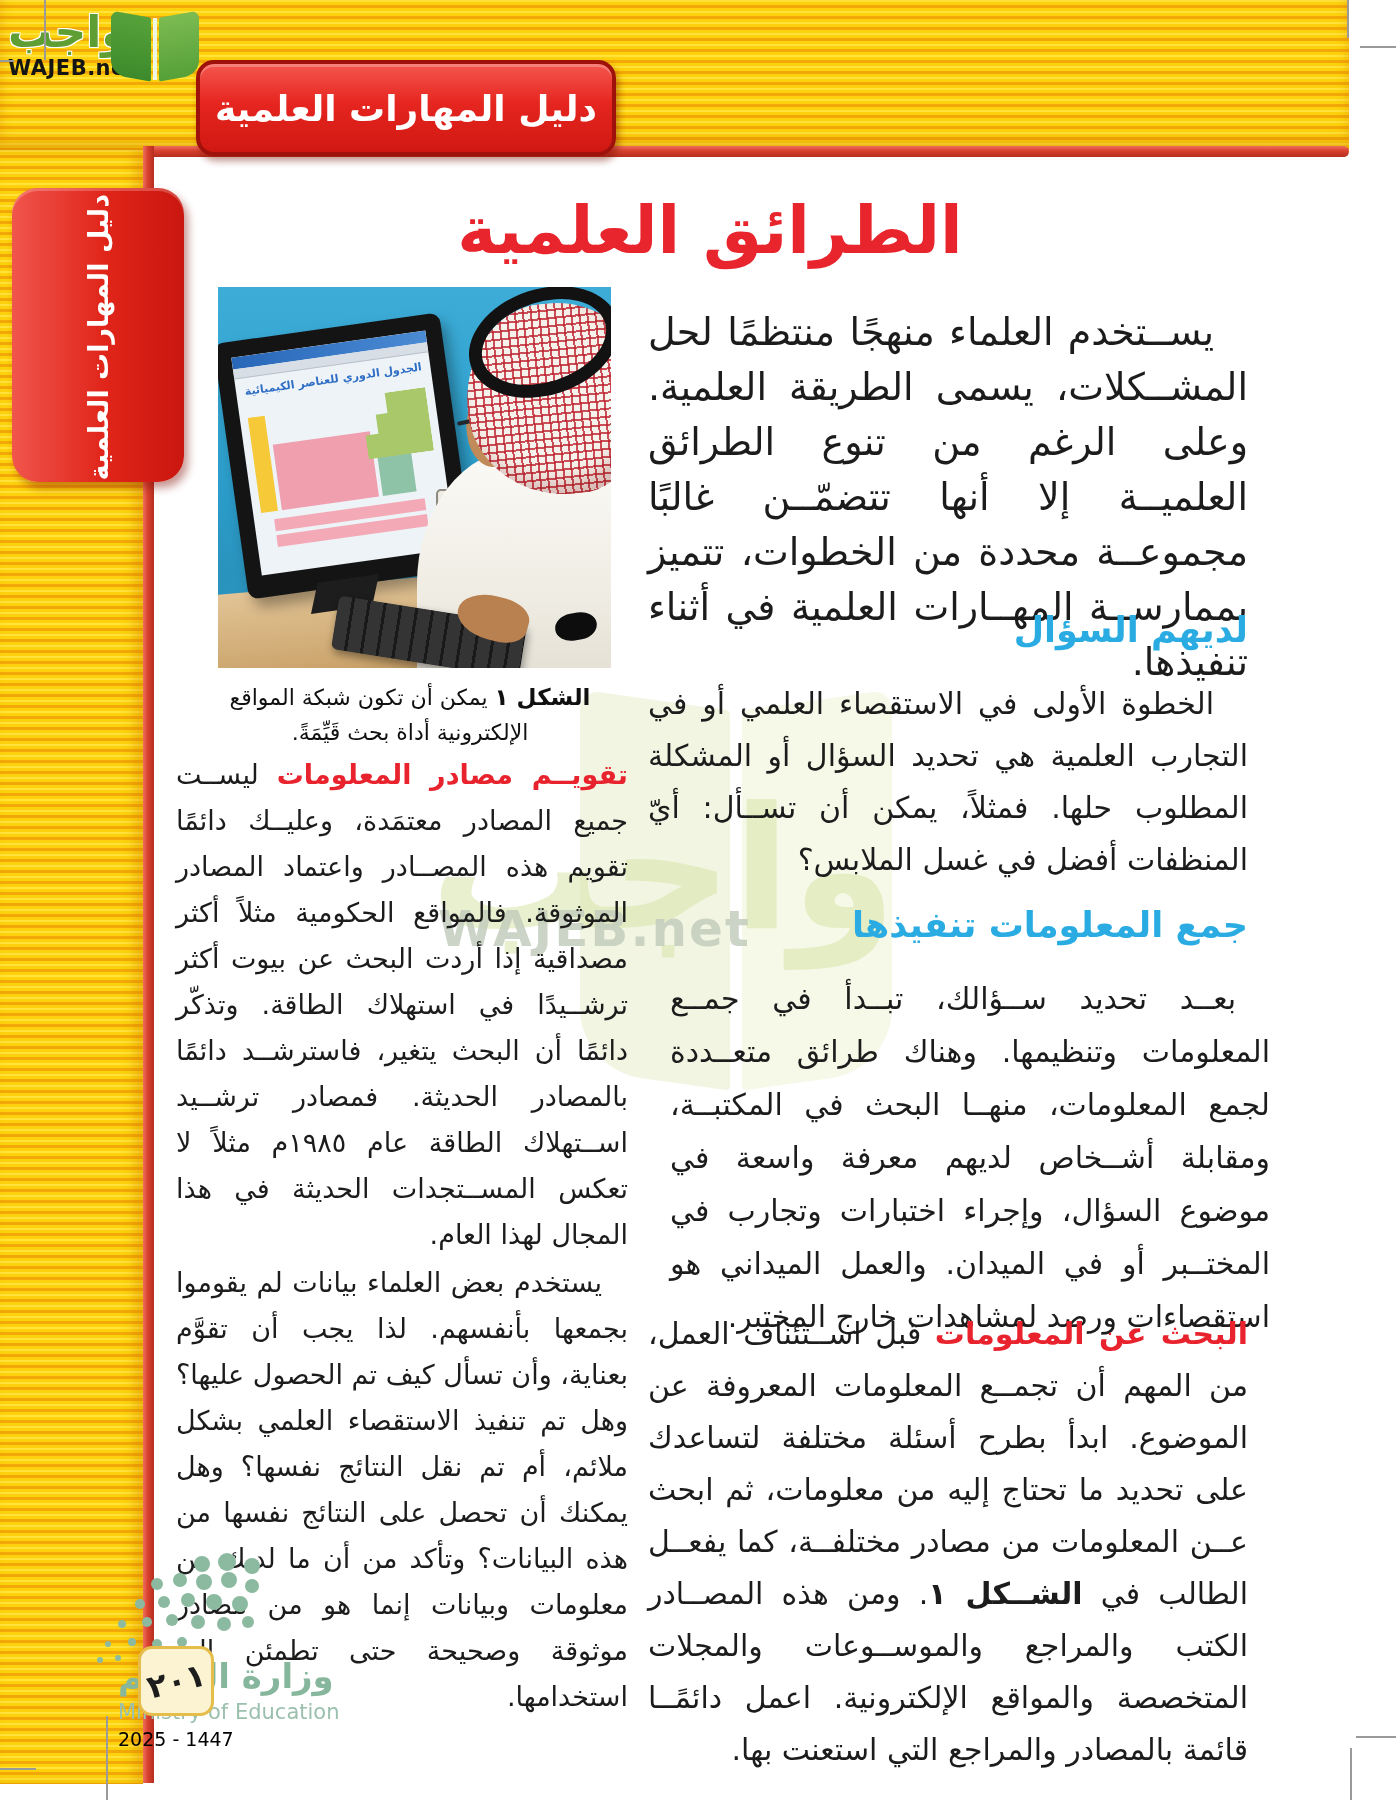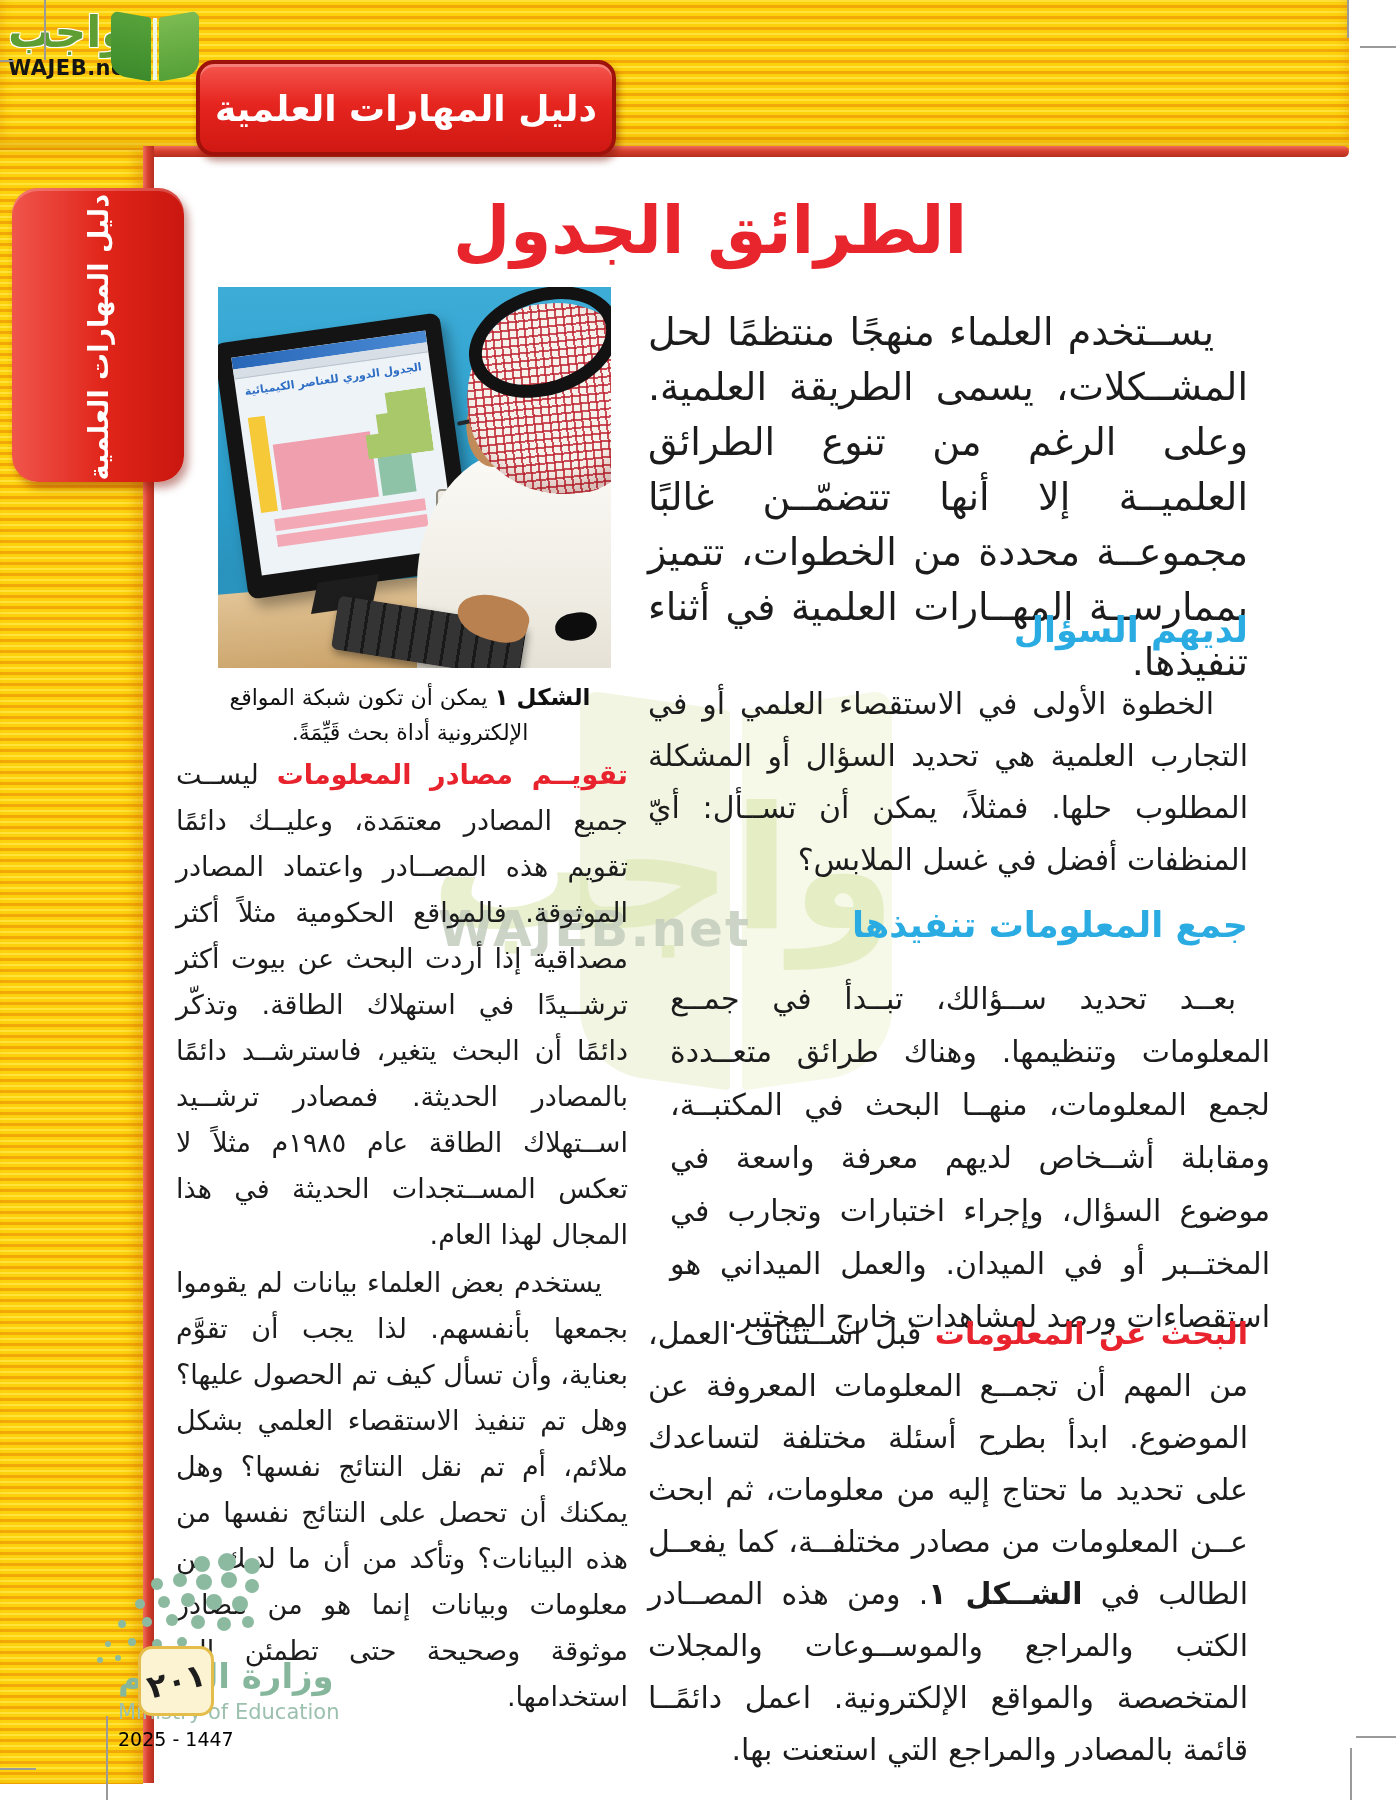--- a/index.html
+++ b/index.html
@@ -165,21 +165,21 @@
 </div>
 
 <div class="abs" id="banner">
   <div class="txt">دليل المهارات العلمية</div>
 </div>
 
 <div class="abs" id="side-tab">
   <div class="tab-text">دليل المهارات العلمية</div>
 </div>
 
-<div class="abs" id="page-title">الطرائق الجدول</div>
+<div class="abs" id="page-title">الطرائق العلمية</div>
 
 <div class="abs wm" id="wm-book-l"></div>
 <div class="abs wm" id="wm-book-r"></div>
 <div class="abs wm" id="wm-arabic">واجب</div>
 <div class="abs wm" id="wm-net">WAJEB.net</div>
 
 <div class="abs" id="photo">
   <div class="desk"></div>
   <div class="monitor">
     <div class="screen">

